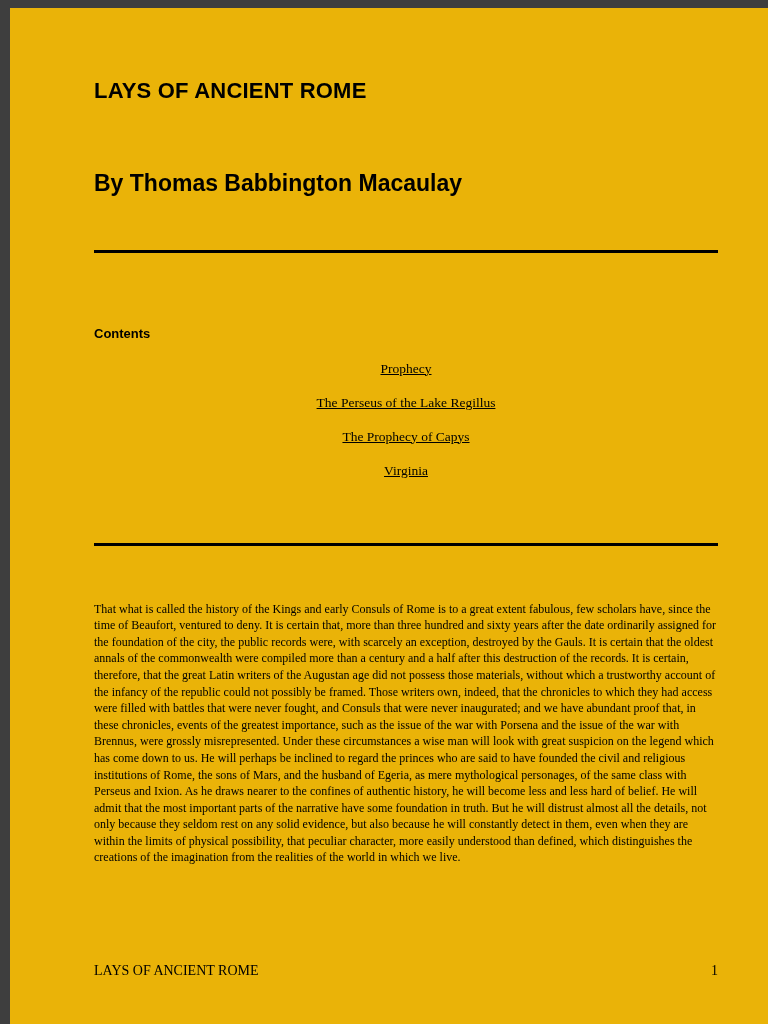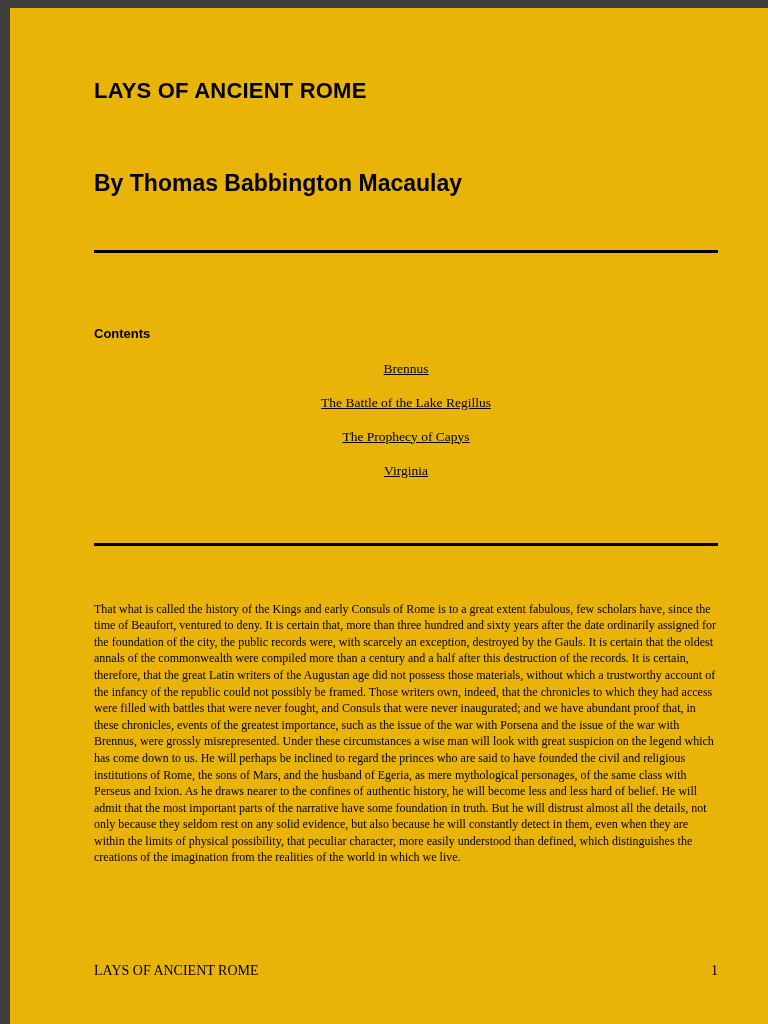--- a/index.html
+++ b/index.html
@@ -90,22 +90,22 @@
 
   <h1 class="doc-title">LAYS OF ANCIENT ROME</h1>
 
   <h2 class="doc-author">By Thomas Babbington Macaulay</h2>
 
   <hr class="rule rule-top">
 
   <h2 class="contents-heading">Contents</h2>
 
   <nav class="contents-list">
-    <a class="contents-link" href="#">Brennus</a>
-    <a class="contents-link" href="#">The Battle of the Lake Regillus</a>
+    <a class="contents-link" href="#">Prophecy</a>
+    <a class="contents-link" href="#">The Perseus of the Lake Regillus</a>
     <a class="contents-link" href="#">The Prophecy of Capys</a>
     <a class="contents-link" href="#">Virginia</a>
   </nav>
 
   <hr class="rule rule-bottom">
 
   <p class="body-paragraph">That what is called the history of the Kings and early Consuls of Rome is to a great extent fabulous, few scholars have, since the time of Beaufort, ventured to deny. It is certain that, more than three hundred and sixty years after the date ordinarily assigned for the foundation of the city, the public records were, with scarcely an exception, destroyed by the Gauls. It is certain that the oldest annals of the commonwealth were compiled more than a century and a half after this destruction of the records. It is certain, therefore, that the great Latin writers of the Augustan age did not possess those materials, without which a trustworthy account of the infancy of the republic could not possibly be framed. Those writers own, indeed, that the chronicles to which they had access were filled with battles that were never fought, and Consuls that were never inaugurated; and we have abundant proof that, in these chronicles, events of the greatest importance, such as the issue of the war with Porsena and the issue of the war with Brennus, were grossly misrepresented. Under these circumstances a wise man will look with great suspicion on the legend which has come down to us. He will perhaps be inclined to regard the princes who are said to have founded the civil and religious institutions of Rome, the sons of Mars, and the husband of Egeria, as mere mythological personages, of the same class with Perseus and Ixion. As he draws nearer to the confines of authentic history, he will become less and less hard of belief. He will admit that the most important parts of the narrative have some foundation in truth. But he will distrust almost all the details, not only because they seldom rest on any solid evidence, but also because he will constantly detect in them, even when they are within the limits of physical possibility, that peculiar character, more easily understood than defined, which distinguishes the creations of the imagination from the realities of the world in which we live.</p>
 
   <div class="page-footer">
     <span>LAYS OF ANCIENT ROME</span>

